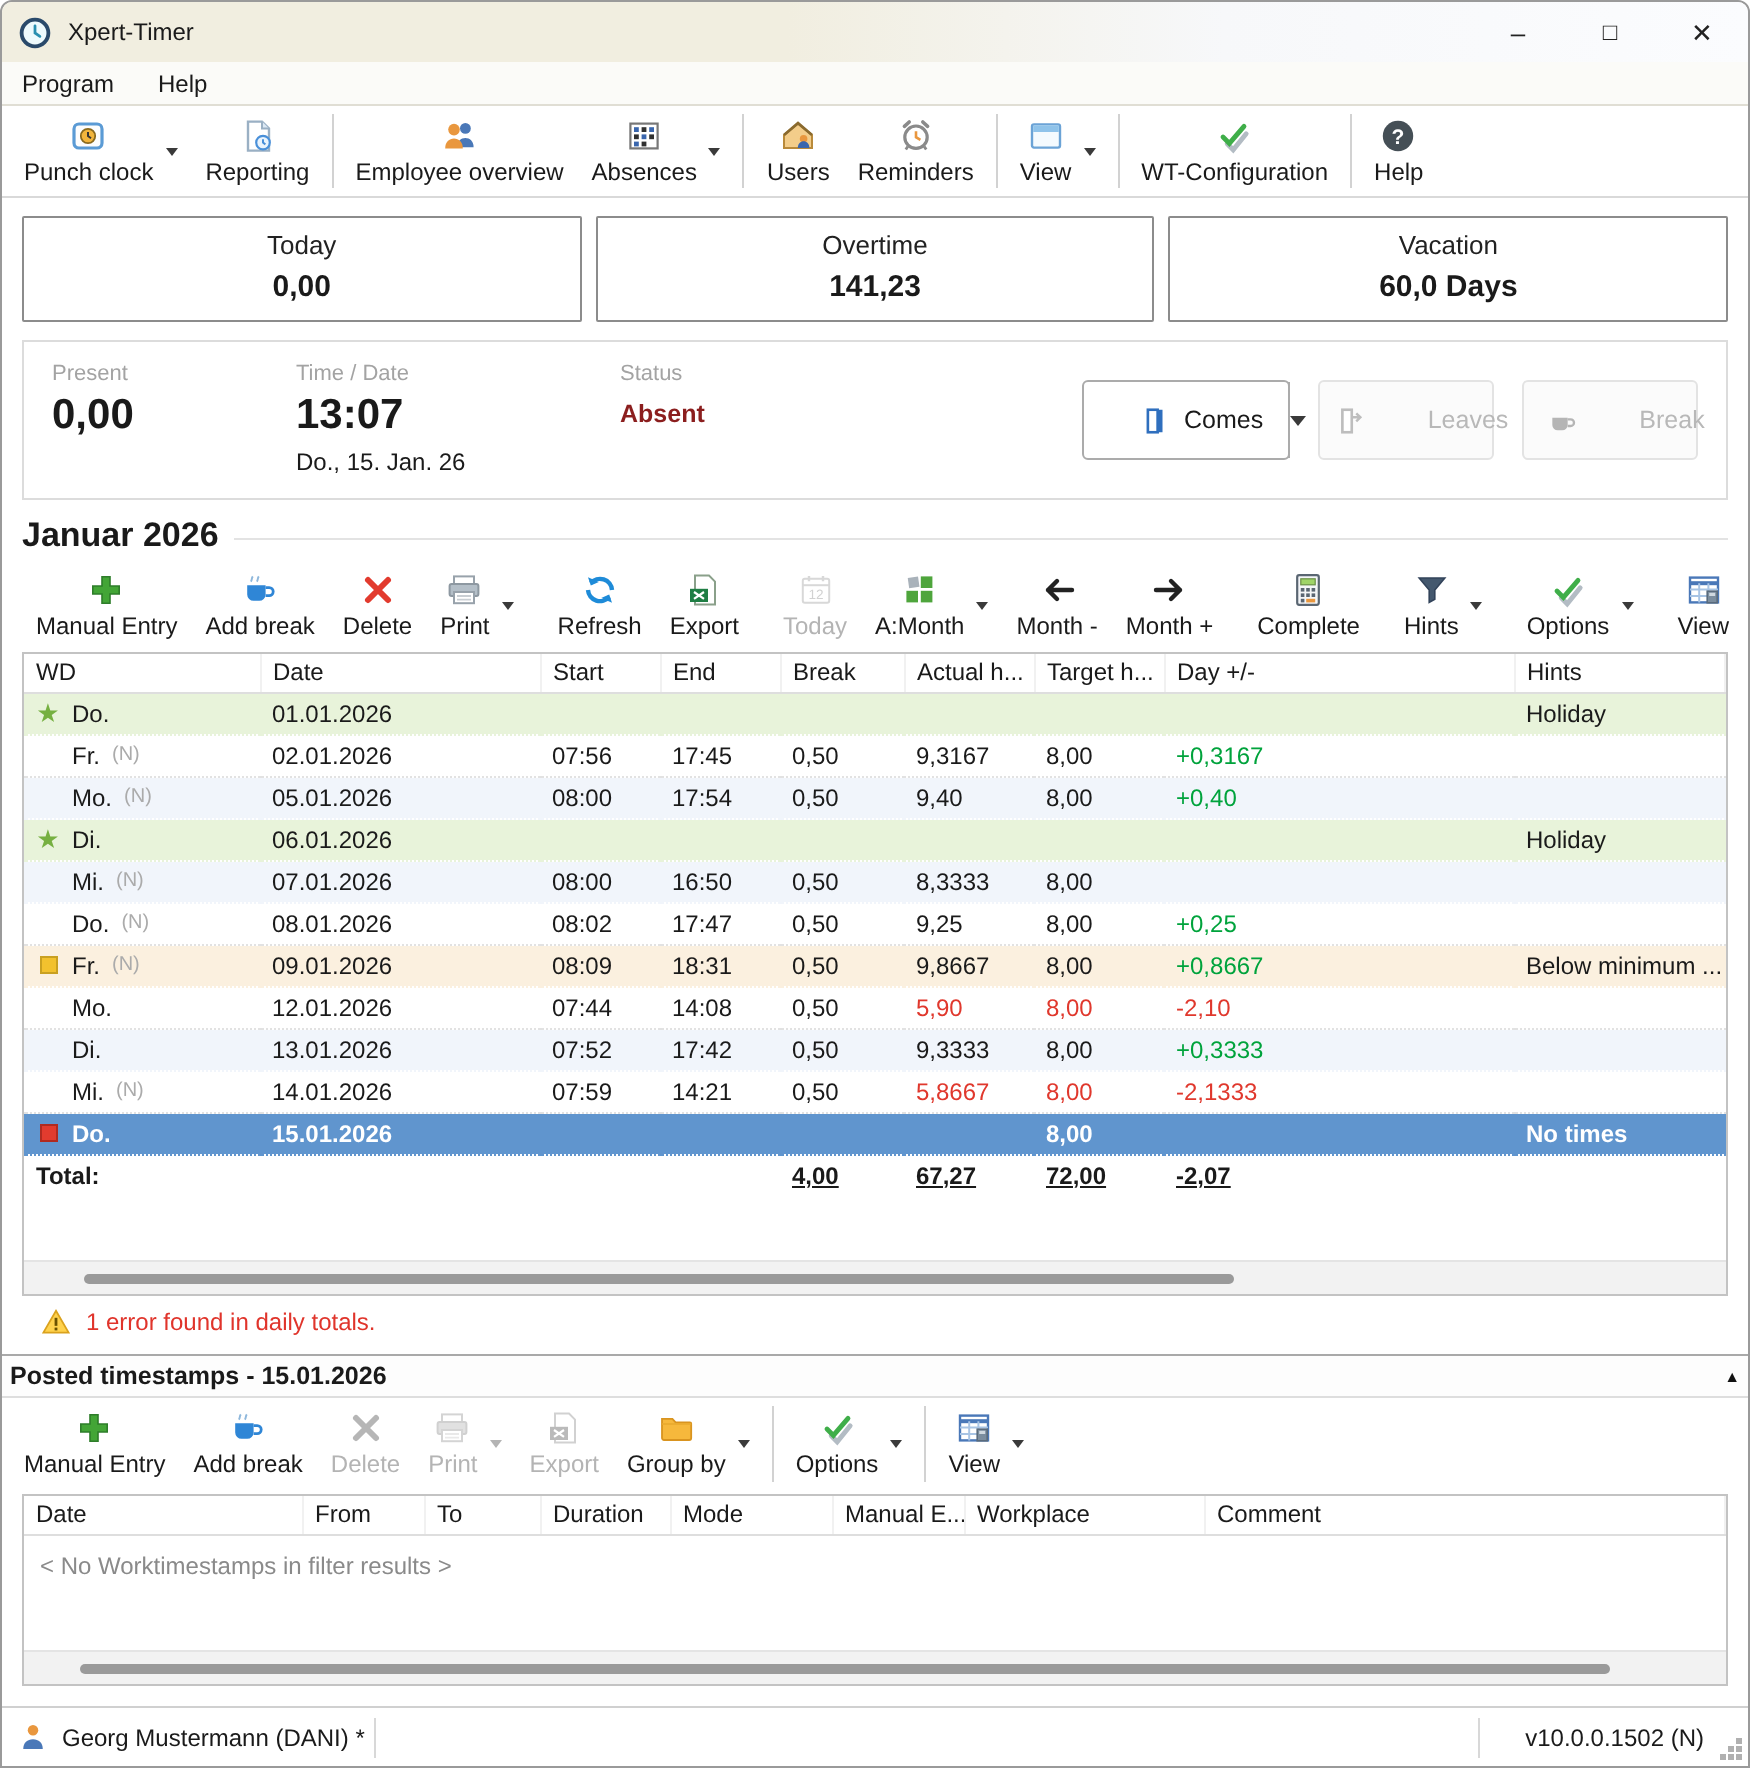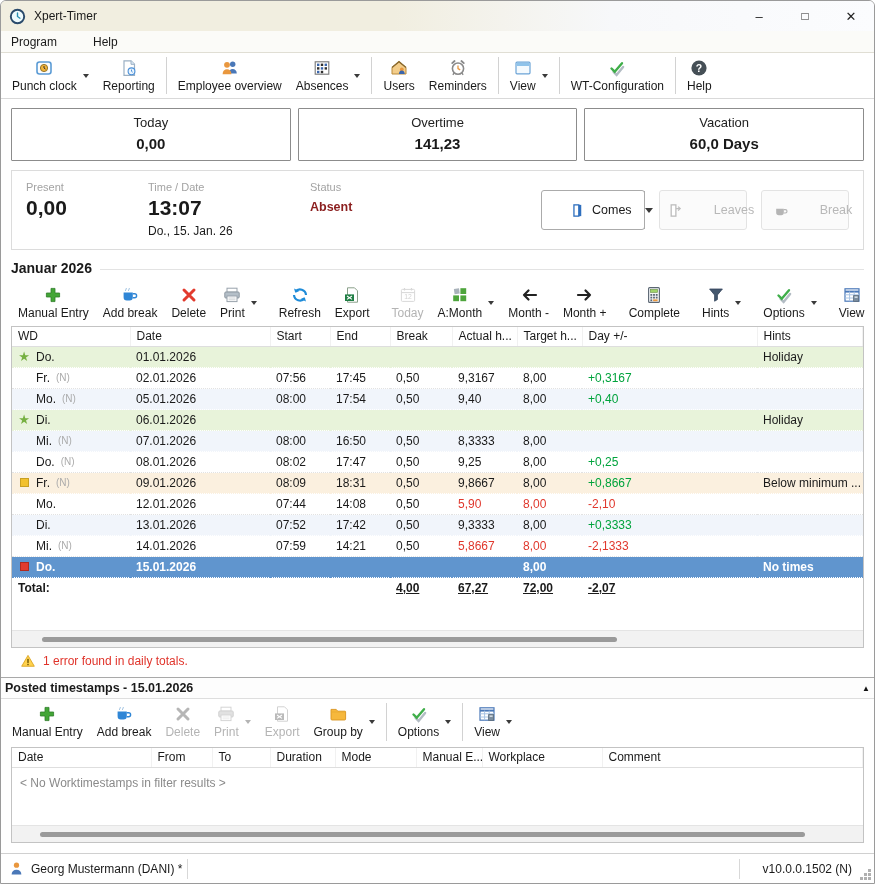--- a/index.html
+++ b/index.html
@@ -15,21 +15,21 @@
   
   .titlebar{height:30px;display:flex;align-items:center;padding-left:8px;
     background:linear-gradient(to right,var(--titlebar) 0%,var(--titlebar) 45%,#f7f8fa 70%,#fbfcfe 100%);}
   .titlebar .app-icon{width:17px;height:17px;margin-right:8px;display:inline-flex;}
   .titlebar .title{font-size:12px;color:#1a1a1a;}
   .win-controls{margin-left:auto;display:flex;height:100%;}
   .win-btn{width:46px;height:100%;display:flex;align-items:center;justify-content:center;font-size:13px;color:#222;}
   .win-btn.max{font-size:12px;}
 
   
-  .menubar{height:22px;display:flex;align-items:center;gap:36px;padding-left:10px;background:#fbfbf8;border-bottom:1px solid #e0ded4;}
+  .menubar{height:22px;display:flex;align-items:center;gap:22px;padding-left:10px;background:#fbfbf8;border-bottom:1px solid #e0ded4;}
   .menu-item{font-size:12px;color:#1a1a1a;}
 
   
   .toolbar{display:flex;align-items:stretch;height:46px;padding:1px 4px;background:#fff;border-bottom:1px solid #d9d9d9;}
   .tb-btn{display:flex;align-items:center;padding:2px 7px;cursor:default;}
   .tb-main{display:flex;flex-direction:column;align-items:center;justify-content:center;gap:2px;}
   .tb-icon{width:18px;height:18px;display:inline-flex;}
   .tb-icon svg{width:100%;height:100%;}
   .tb-label{font-size:12px;white-space:nowrap;color:#1a1a1a;}
   .tb-caret{width:0;height:0;border-left:3.5px solid transparent;border-right:3.5px solid transparent;border-top:4px solid #3a3a3a;margin-left:6px;}
@@ -61,21 +61,21 @@
   .btn .btn-icon svg{width:100%;height:100%;}
   .btn .btn-split{width:20px;align-self:stretch;display:flex;align-items:center;justify-content:center;border-left:1px solid #ababab;}
   .btn .btn-split .tb-caret{margin:0;border-top-width:5px;border-left-width:4px;border-right-width:4px;}
   .btn.disabled{border-color:#e3e3e3;background:#fbfbfb;color:#b8b8b8;}
   .btn.disabled .btn-body{color:#b8b8b8;gap:31px;}
   .btn.comes{width:104px;}
   .btn.plain{width:88px;justify-content:center;}
 
   
   .month-section{padding:0 10px;}
-  .section-title{display:flex;align-items:center;gap:8px;font-size:14px;font-weight:bold;height:20px;margin:1px 0 2px;text-align:right;}
+  .section-title{display:flex;align-items:center;gap:8px;font-size:17px;font-weight:bold;height:20px;margin:1px 0 2px;text-align:right;}
   .section-title::after{content:"";flex:1;border-top:1px solid #e3e3e3;margin-top:3px;}
   .grid-box{position:relative;border:1px solid #c3c3c3;background:#fff;overflow:hidden;}
   .grid-box.month{height:322px;}
   table{border-collapse:collapse;width:100%;table-layout:fixed;font-size:12px;}
   th{font-weight:normal;text-align:left;padding:2px 6px;height:19px;border-bottom:1px solid #dedede;border-right:1px solid #f1f1f1;white-space:nowrap;overflow:hidden;background:#fff;}
   td{padding:0 6px;height:21px;white-space:nowrap;overflow:hidden;border-bottom:1px dotted #e2e2e2;}
   tr.bg-holiday td{background:var(--holiday-row);border-bottom-color:var(--holiday-row);}
   tr.bg-alt td{background:var(--alt-row);border-bottom-color:var(--alt-row);}
   tr.bg-warn td{background:var(--warning-row);border-bottom-color:var(--warning-row);}
   tr.bg-selected td{background:var(--selected-row);border-bottom-color:var(--selected-row);color:#fff;font-weight:bold;}

